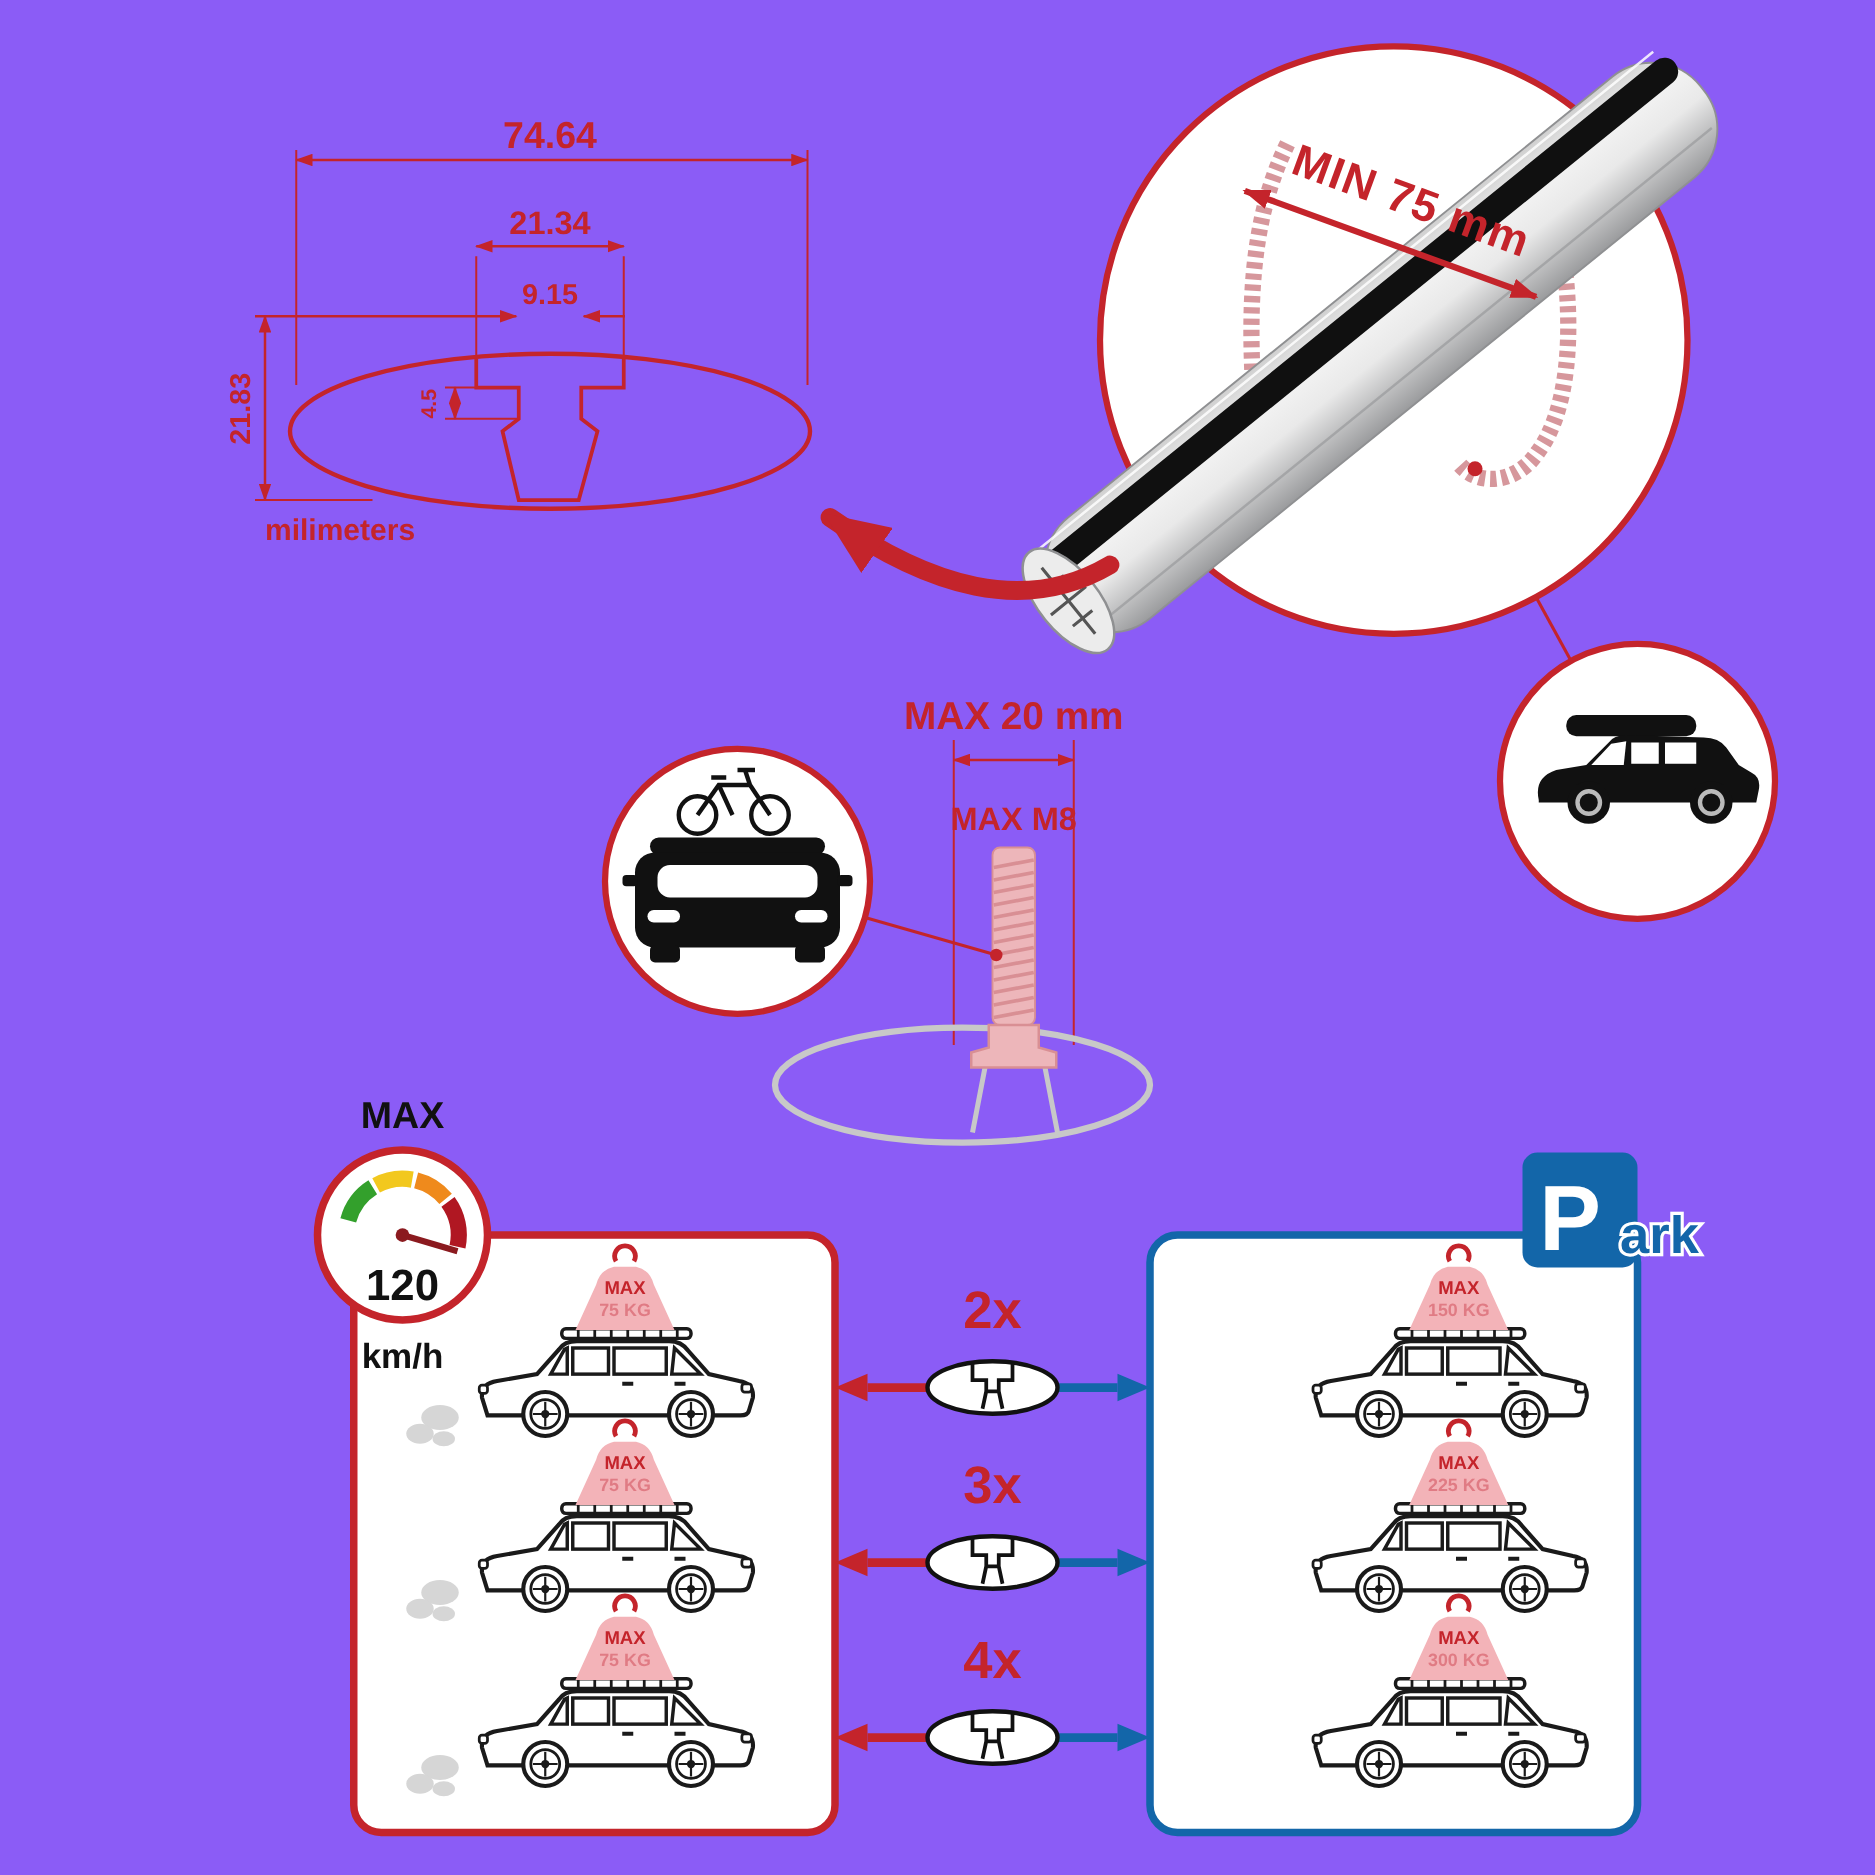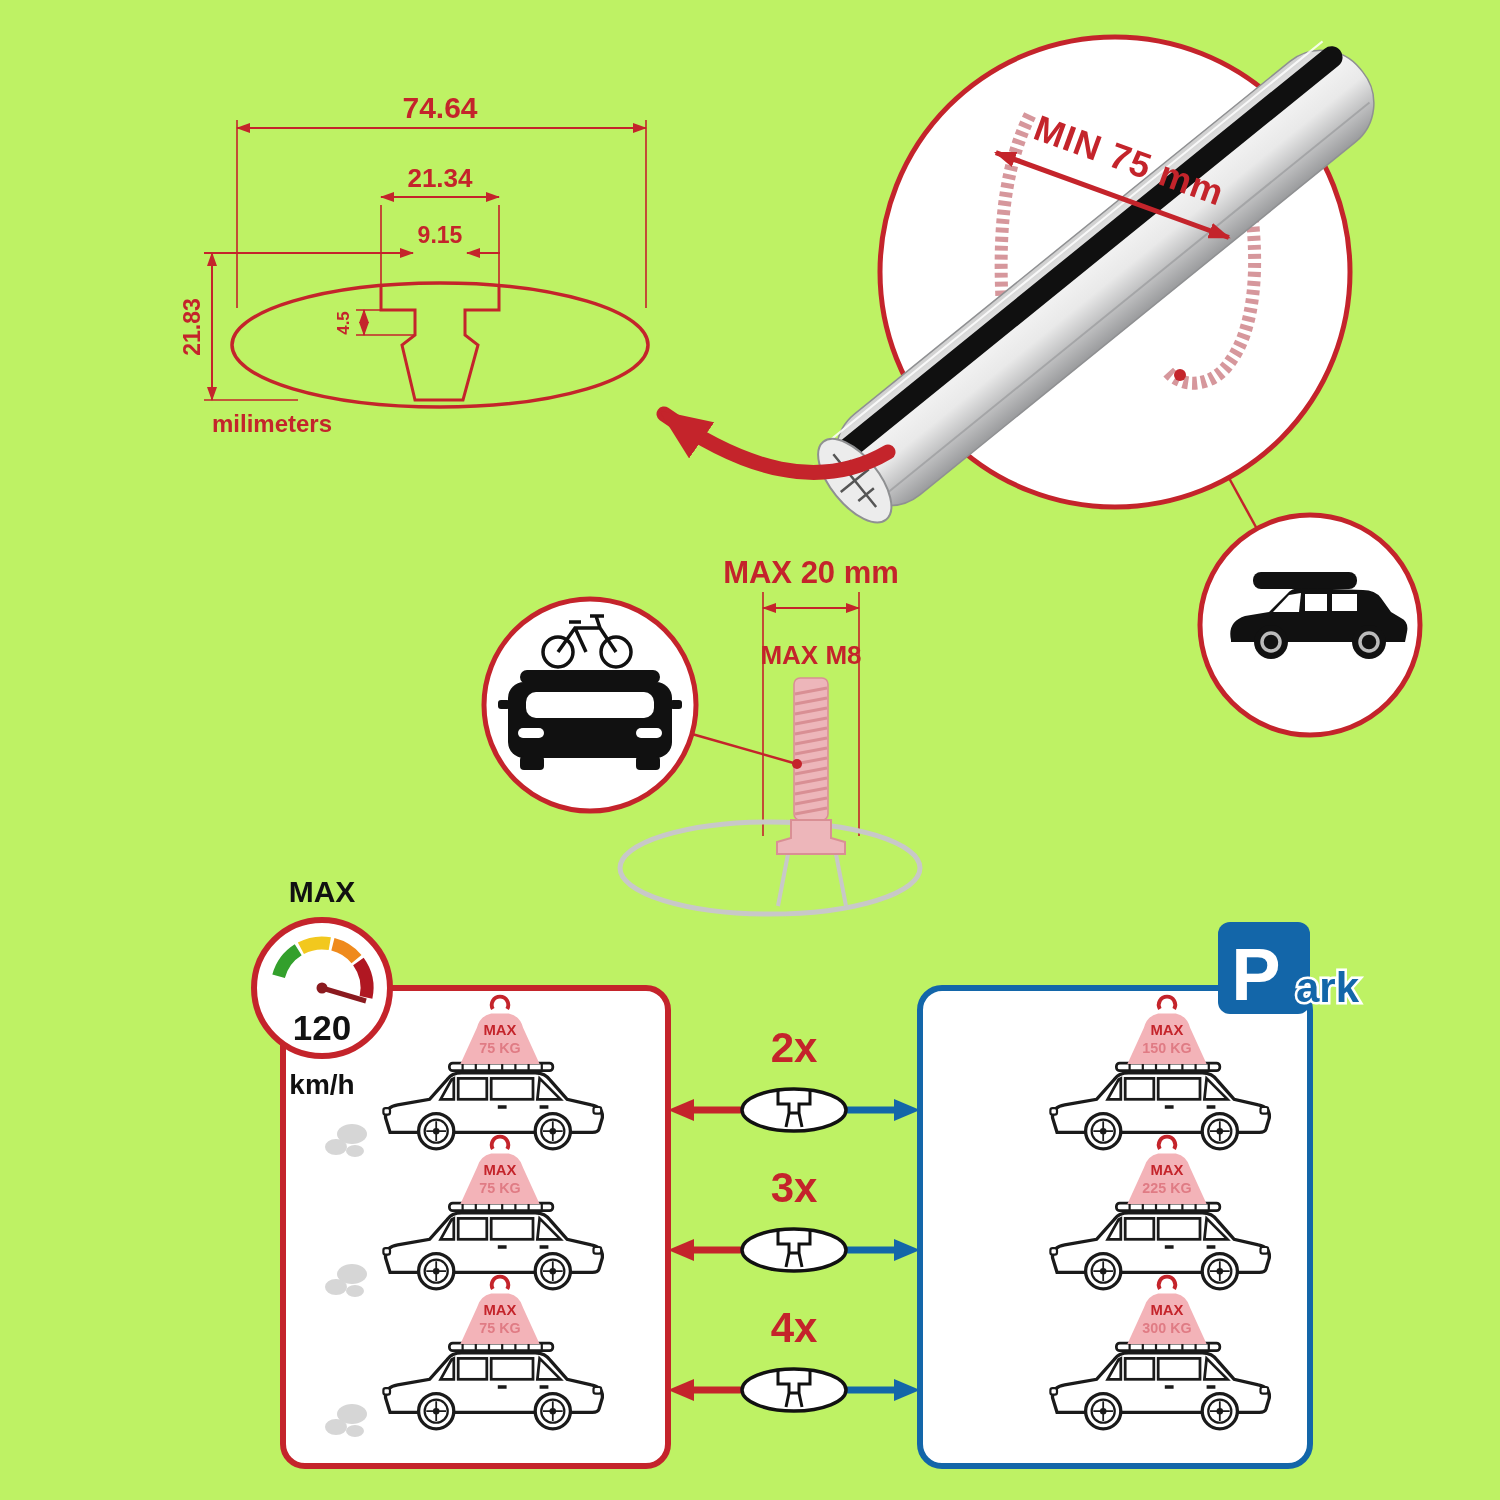--- a/index.html
+++ b/index.html
@@ -1,16 +1,16 @@
 <!DOCTYPE html>
 <html><head>
 <meta charset="utf-8">
 <style>
   html,body{margin:0;padding:0;background:#fff;}
-  .stage{width:1500px;height:1500px;position:relative;background:#bef264;font-family:"Liberation Sans",sans-serif;}
+  .stage{width:1500px;height:1500px;position:relative;background:#8b5cf6;font-family:"Liberation Sans",sans-serif;}
   svg text{font-family:"Liberation Sans",sans-serif;}
   .dim-line{stroke:#c4242b;stroke-width:2;fill:none;}
   .dim-ext{stroke:#c4242b;stroke-width:1.6;fill:none;}
   .dim-text{fill:#c4242b;font-weight:bold;}
   .black-text{fill:#111;font-weight:bold;}
 </style>
 </head>
 <body>
 
 <div class="stage">

